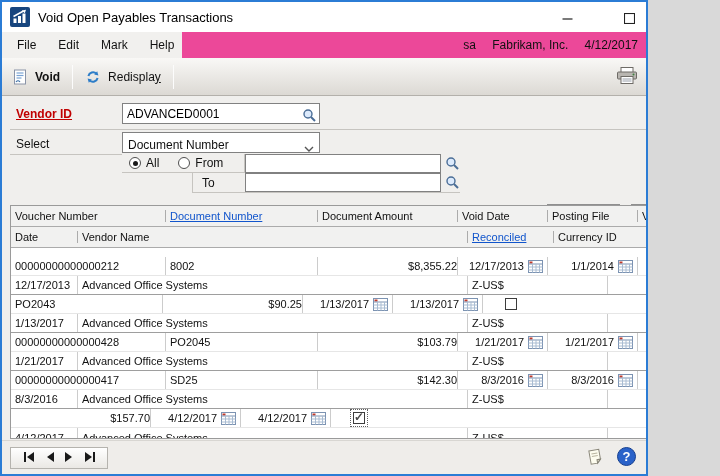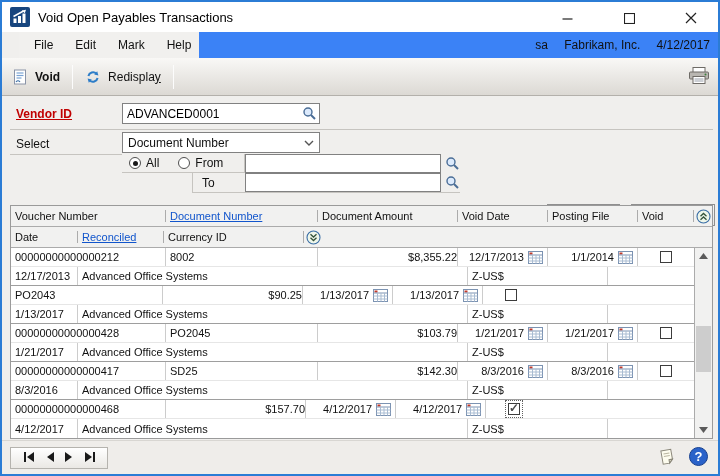--- a/index.html
+++ b/index.html
@@ -1,46 +1,46 @@
 <!DOCTYPE html>
 <html><head>
 <meta charset="utf-8">
 <style>
   * { box-sizing: border-box; margin: 0; padding: 0; }
   html,body { width:720px; height:476px; background:#d9d9d9; font-family:"Liberation Sans", sans-serif; }
   .window {
-    position:relative; width:720px; height:476px; overflow:hidden;
+    position:relative; width:648px; height:476px; overflow:hidden;
     border:2px solid #2b7cd5; background:#f0efed; font-size:12px; color:#111;
   }
   
   .titlebar { position:absolute; left:0; top:0; right:0; height:30px; background:#ffffff; }
   .app-icon { position:absolute; left:8px; top:5px; width:20px; height:20px; }
   .title-text { position:absolute; left:36px; top:8px; font-size:13px; color:#000; white-space:nowrap; }
   .winbtn { position:absolute; top:9px; width:30px; height:14px; display:flex; justify-content:center; align-items:center; }
   .btn-min { left:550px; } .btn-max { left:612px; } .btn-close { left:674px; }
   
-  .menubar { position:absolute; left:17px; top:30px; right:0; height:26px; background:#3b82f6; }
+  .menubar { position:absolute; left:0; top:30px; right:0; height:26px; background:#ec4899; }
   .menubar .gray { position:absolute; left:0; top:0; width:180px; height:26px; background:#f1f0ee; }
   .menu-items { position:absolute; left:4px; top:0; height:26px; display:flex; align-items:center; }
   .menu-item { padding:0 11px; height:26px; line-height:26px; color:#111; }
   .menu-status { position:absolute; right:8px; top:0; height:26px; line-height:26px; white-space:nowrap; color:#111; }
   .menu-status span { margin-left:13px; }
   
   .toolbar { position:absolute; left:0; top:56px; right:0; height:38px;
     background:linear-gradient(#f9f8f6,#dcd9d4); border-bottom:1px solid #b3b0ab;
     display:flex; align-items:center; }
   .tb-btn { display:flex; align-items:center; gap:7px; padding:0 10px; height:30px; }
   .tb-sep { width:1px; height:24px; background:#b7b4af; border-right:1px solid #fcfcfc; margin:0 2px; }
   .tb-void-label { font-weight:bold; }
   .tb-print { position:absolute; right:8px; top:8px; }
   .accel { text-decoration: underline; }
   
   .lbl { position:absolute; white-space:nowrap; }
   .vendor-label { left:14px; top:105px; color:#c00000; font-weight:bold; text-decoration:underline; }
-  .field { position:absolute; background:#fff; border:1px solid #818181; display:flex; align-items:center; }
+  .field { position:absolute; background:#fff; border:1px solid #818181; display:flex; align-items:flex-end; }
   .field input { flex:1; border:none; outline:none; height:100%; font:12px "Liberation Sans", sans-serif; padding:0 4px; background:transparent; }
   .vendor-field { left:120px; top:101px; width:198px; height:21px; }
   .line { position:absolute; background:#c6c4c0; height:1px; }
   .dropdown { left:120px; top:130px; width:198px; height:21px; padding:0 5px; justify-content:space-between; }
   .radiorow { position:absolute; left:120px; top:152px; width:123px; height:19px;
     border-right:1px solid #c6c4c0; border-bottom:1px solid #c6c4c0;
     display:flex; align-items:center; gap:5px; padding-left:7px; }
   .radio { width:12px; height:12px; border:1px solid #4f4f4f; border-radius:50%; background:#fff; position:relative; display:inline-block; }
   .radio.sel::after { content:""; position:absolute; left:2.5px; top:2.5px; width:5px; height:5px; border-radius:50%; background:#1a1a1a; }
   .from-field { left:243px; top:152px; width:196px; height:19px; }
@@ -52,21 +52,21 @@
   .mark-all { left:545px; top:162px; width:73px; }
   .unmark-all { left:629px; top:162px; width:84px; }
   
   .grid { position:absolute; left:8px; top:203px; width:703px; height:234px;
     border:1px solid #9a9a9a; background:#fff; font-size:11px; }
   .th-row { display:flex; height:21px; background:#f1f1f0; border-bottom:1px solid #ababab; align-items:center; }
   .th { display:flex; align-items:center; padding-left:4px; border-right:1px solid #ababab; white-space:nowrap; overflow:hidden; }
   .th.mini { justify-content:center; padding:0; border-right:none; }
   .link { color:#1155cc; text-decoration:underline; }
   .tbody { position:relative; height:190px; overflow:hidden; }
-  .rows { position:absolute; left:0; top:0; width:685px; }
+  .rows { position:absolute; left:0; top:9px; width:685px; }
   .trow { display:flex; height:19px; align-items:stretch; }
   .trow.main { border-bottom:1px solid #e6e6e6; height:19px; }
   .trow.detail { border-bottom:1px solid #9e9e9e; height:19px; }
   .tgroup:last-child .trow.detail { border-bottom:none; }
   .c { display:flex; align-items:center; padding-left:4px; border-right:1px solid #cccccc; white-space:nowrap; overflow:hidden; }
   .c.amount { justify-content:flex-end; padding-right:0; }
   .c.datec { justify-content:flex-end; padding-right:4px; gap:4px; }
   .c.center { justify-content:center; padding:0; }
   .c.nob { border-right:none; }
   
@@ -249,20 +249,21 @@
           <g fill="none" stroke="#33523a" stroke-width="1.3">
             <polyline points="4.5,7.2 7.5,4.4 10.5,7.2"></polyline>
             <polyline points="4.5,10.8 7.5,8 10.5,10.8"></polyline>
           </g>
         </svg>
       </div>
     </div>
 
     <div class="th-row">
       <div class="th w-date">Date</div>
+      <div class="th w-vendor">Vendor Name</div>
       <div class="th w-rec">
           <span class="link">Reconciled</span>
         </div>
       <div class="th w-curr">Currency ID</div>
       <div class="th mini hw-mini">
         <svg width="15" height="15" viewBox="0 0 15 15">
           <circle cx="7.5" cy="7.5" r="6.5" fill="#eef6ea" stroke="#3a6ea5" stroke-width="1.1"></circle>
           <g fill="none" stroke="#33523a" stroke-width="1.3">
             <polyline points="4.5,4.2 7.5,7 10.5,4.2"></polyline>
             <polyline points="4.5,7.8 7.5,10.6 10.5,7.8"></polyline>
@@ -440,21 +441,20 @@
           <div class="trow detail">
             <div class="c w-date">8/3/2016</div>
             <div class="c w-vendor">Advanced Office Systems</div>
             <div class="c w-curr">Z-US$</div>
             <div class="c w-rec nob"></div>
           </div>
         </div>
 
         <div class="tgroup">
           <div class="trow main">
-            <div class="c w-voucher">00000000000000468</div>
             <div class="c w-amt amount">$157.70</div>
             <div class="c w-vd datec">
               <span>4/12/2017</span>
               <svg width="15" height="13" viewBox="0 0 15 13">
                   <rect x="0.5" y="0.5" width="14" height="12" fill="#fff" stroke="#7c93b2"></rect>
                   <rect x="1.5" y="1.5" width="3" height="2" fill="#c0392b"></rect>
                   <line x1="0.5" y1="4" x2="14.5" y2="4" stroke="#7c93b2"></line>
                   <line x1="4.5" y1="4" x2="4.5" y2="12.5" stroke="#a9bcd2"></line>
                   <line x1="8" y1="4" x2="8" y2="12.5" stroke="#a9bcd2"></line>
                   <line x1="11.5" y1="4" x2="11.5" y2="12.5" stroke="#a9bcd2"></line>

